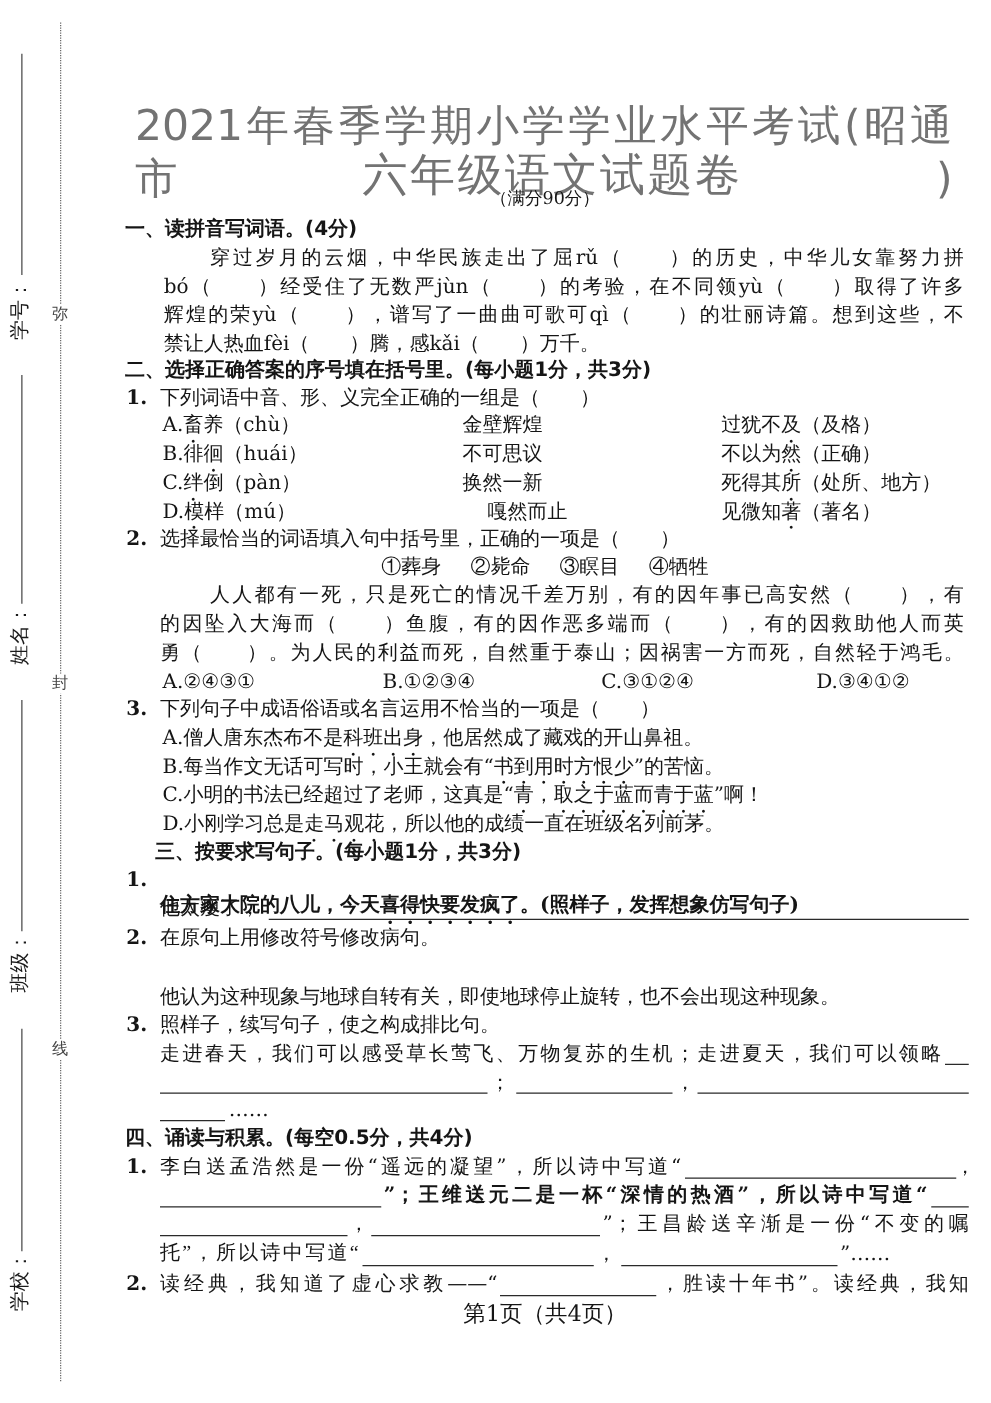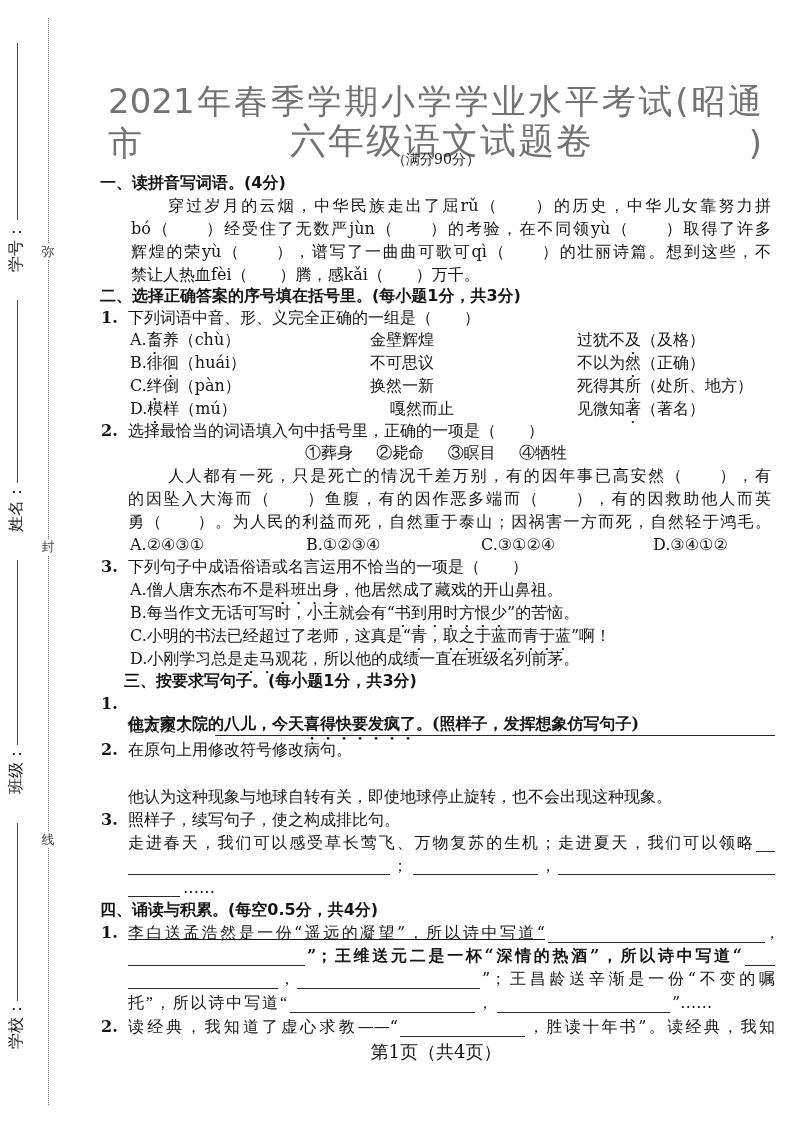--- a/index.html
+++ b/index.html
@@ -226,21 +226,21 @@
   <div class="ln nw" style="left:392px;top:854px;">；</div>
   <div class="blank" style="left:413px;top:874px;width:125px;"></div>
   <div class="ln nw" style="left:540px;top:854px;">，</div>
   <div class="blank" style="left:558px;top:874px;width:217px;"></div>
   <div class="blank" style="left:128px;top:896px;width:52px;"></div>
   <div class="ln nw" style="left:183px;top:876px;">……</div>
 
   <div class="ln h" style="left:100px;top:898px;">四、诵读与积累。(每空0.5分，共4分)</div>
 
   <div class="ln num" style="left:101px;top:921px;">1.</div>
-  <div class="ln j" style="left:128px;top:921px;width:417px;text-decoration:underline;">李白送孟浩然是一份“遥远的凝望”，所以诗中写道“</div>
+  <div class="ln j" style="left:128px;top:921px;width:417px;">李白送孟浩然是一份“遥远的凝望”，所以诗中写道“</div>
   <div class="blank" style="left:548px;top:942px;width:217px;"></div>
   <div class="ln nw" style="left:764px;top:921px;">，</div>
 
   <div class="blank" style="left:128px;top:965px;width:177px;"></div>
   <div class="ln j" style="left:307px;top:944px;width:435px;font-weight:bold;">”；王维送元二是一杯“深情的热酒”，所以诗中写道“</div>
   <div class="blank" style="left:745px;top:965px;width:30px;"></div>
 
   <div class="blank" style="left:128px;top:988px;width:150px;"></div>
   <div class="ln nw" style="left:279px;top:967px;">，</div>
   <div class="blank" style="left:297px;top:988px;width:183px;"></div>

